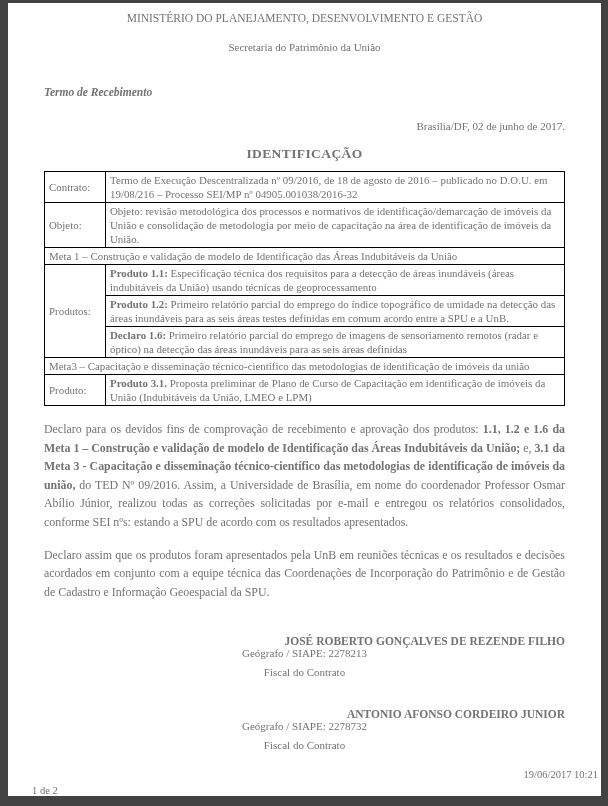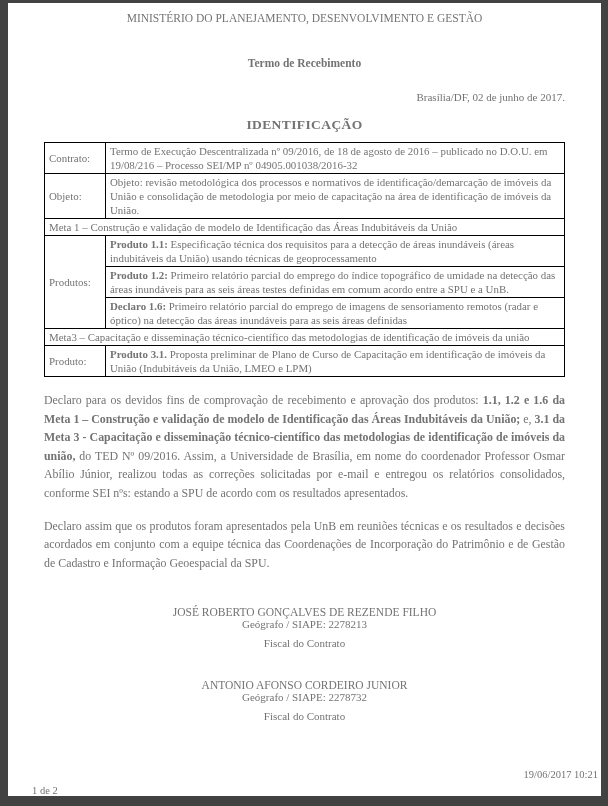--- a/index.html
+++ b/index.html
@@ -12,21 +12,21 @@
   }
   .page {
     position:absolute; left:8px; top:3px;
     width:593px; height:793px;
     background:#ffffff; color:#737373;
   }
   .content { padding:0 36px; }
 
   .ministry { text-align:center; padding-top:9px; font-size:11.5px; }
   .secretariat { text-align:center; margin-top:17px; font-size:11px; }
-  .doc-title { text-align:center; margin-top:33px; font-weight:bold; font-size:11.5px; }
+  .doc-title { text-align:left; margin-top:33px; font-weight:bold; font-size:11.5px;font-style:italic; }
   .dateline { text-align:right; margin-top:22px; font-size:11px; }
   .section-heading { text-align:center; margin-top:14px; font-weight:bold; font-size:13.5px; letter-spacing:0.4px; }
 
   table.ident {
     width:100%; border-collapse:collapse;
     margin-top:9px; font-size:10.9px;
   }
   table.ident td, table.ident th {
     border:1px solid #000;
     padding:1px 4px;
@@ -37,21 +37,21 @@
   }
   .label-col { width:52px; }
   .bold { font-weight:bold; }
 
   p.decl {
     text-align:justify;
     font-size:11.9px;
     line-height:18.6px;
     margin:14px 0 0 0;
   }
-  .sig-name { text-align:center; font-weight:normal; font-size:11.5px; margin-top:34px; }
+  .sig-name { text-align:right; font-weight:bold; font-size:11.5px; margin-top:34px; }
   .sig-name.second { margin-top:30px; }
   .sig-sub { text-align:center; font-size:11px; }
   .sig-sub2 { text-align:center; font-size:11px; margin-top:7px; }
 
   .footer-left {
     position:absolute; left:2px; bottom:0px;
     font-size:10.5px;
     margin-left:22px;
   }
   .footer-right {
@@ -59,20 +59,21 @@
     font-size:10.5px;
   }
 </style>
 </head>
 <body>
 
 <div class="page">
   <div class="content">
 
     <div class="ministry">MINISTÉRIO DO PLANEJAMENTO, DESENVOLVIMENTO E GESTÃO</div>
+    <div class="secretariat">Secretaria do Patrimônio da União</div>
     <div class="doc-title">Termo de Recebimento</div>
     <div class="dateline">Brasília/DF, 02 de junho de 2017.</div>
     <div class="section-heading">IDENTIFICAÇÃO</div>
 
     <table class="ident">
       <tbody>
         <tr>
           <td class="label-col">Contrato:</td>
           <td>Termo de Execução Descentralizada nº 09/2016, de 18 de agosto de 2016 – publicado no D.O.U. em 19/08/216 – Processo SEI/MP nº 04905.001038/2016-32</td>
         </tr>

